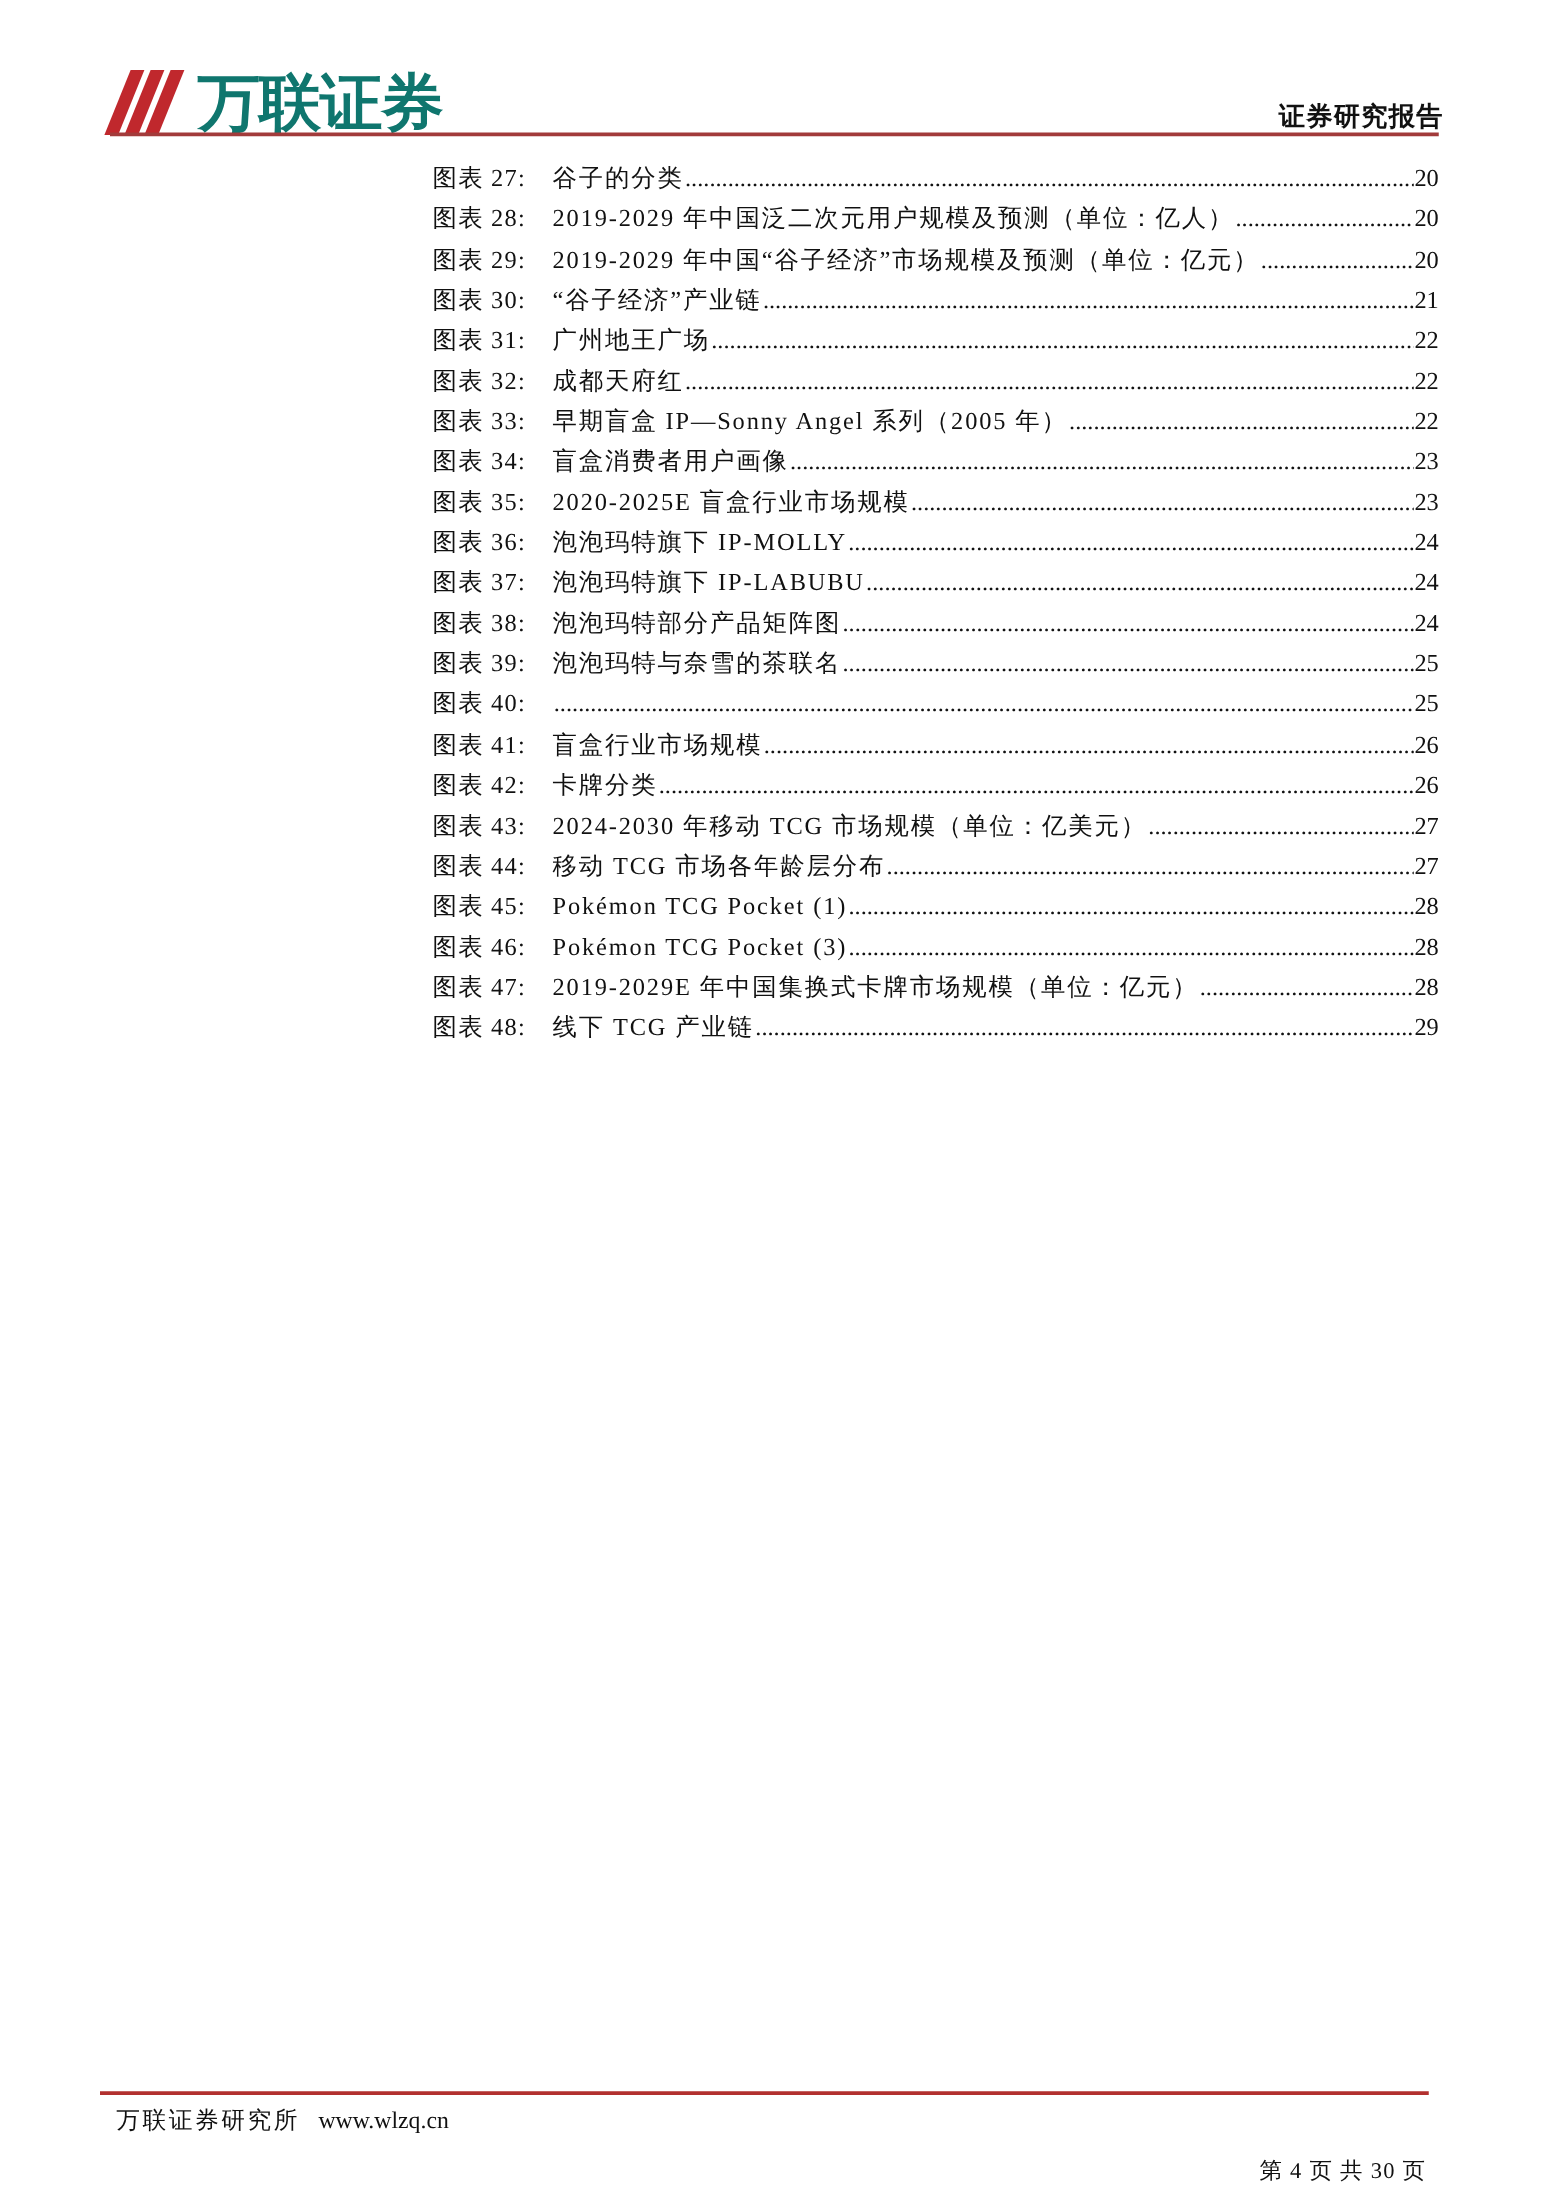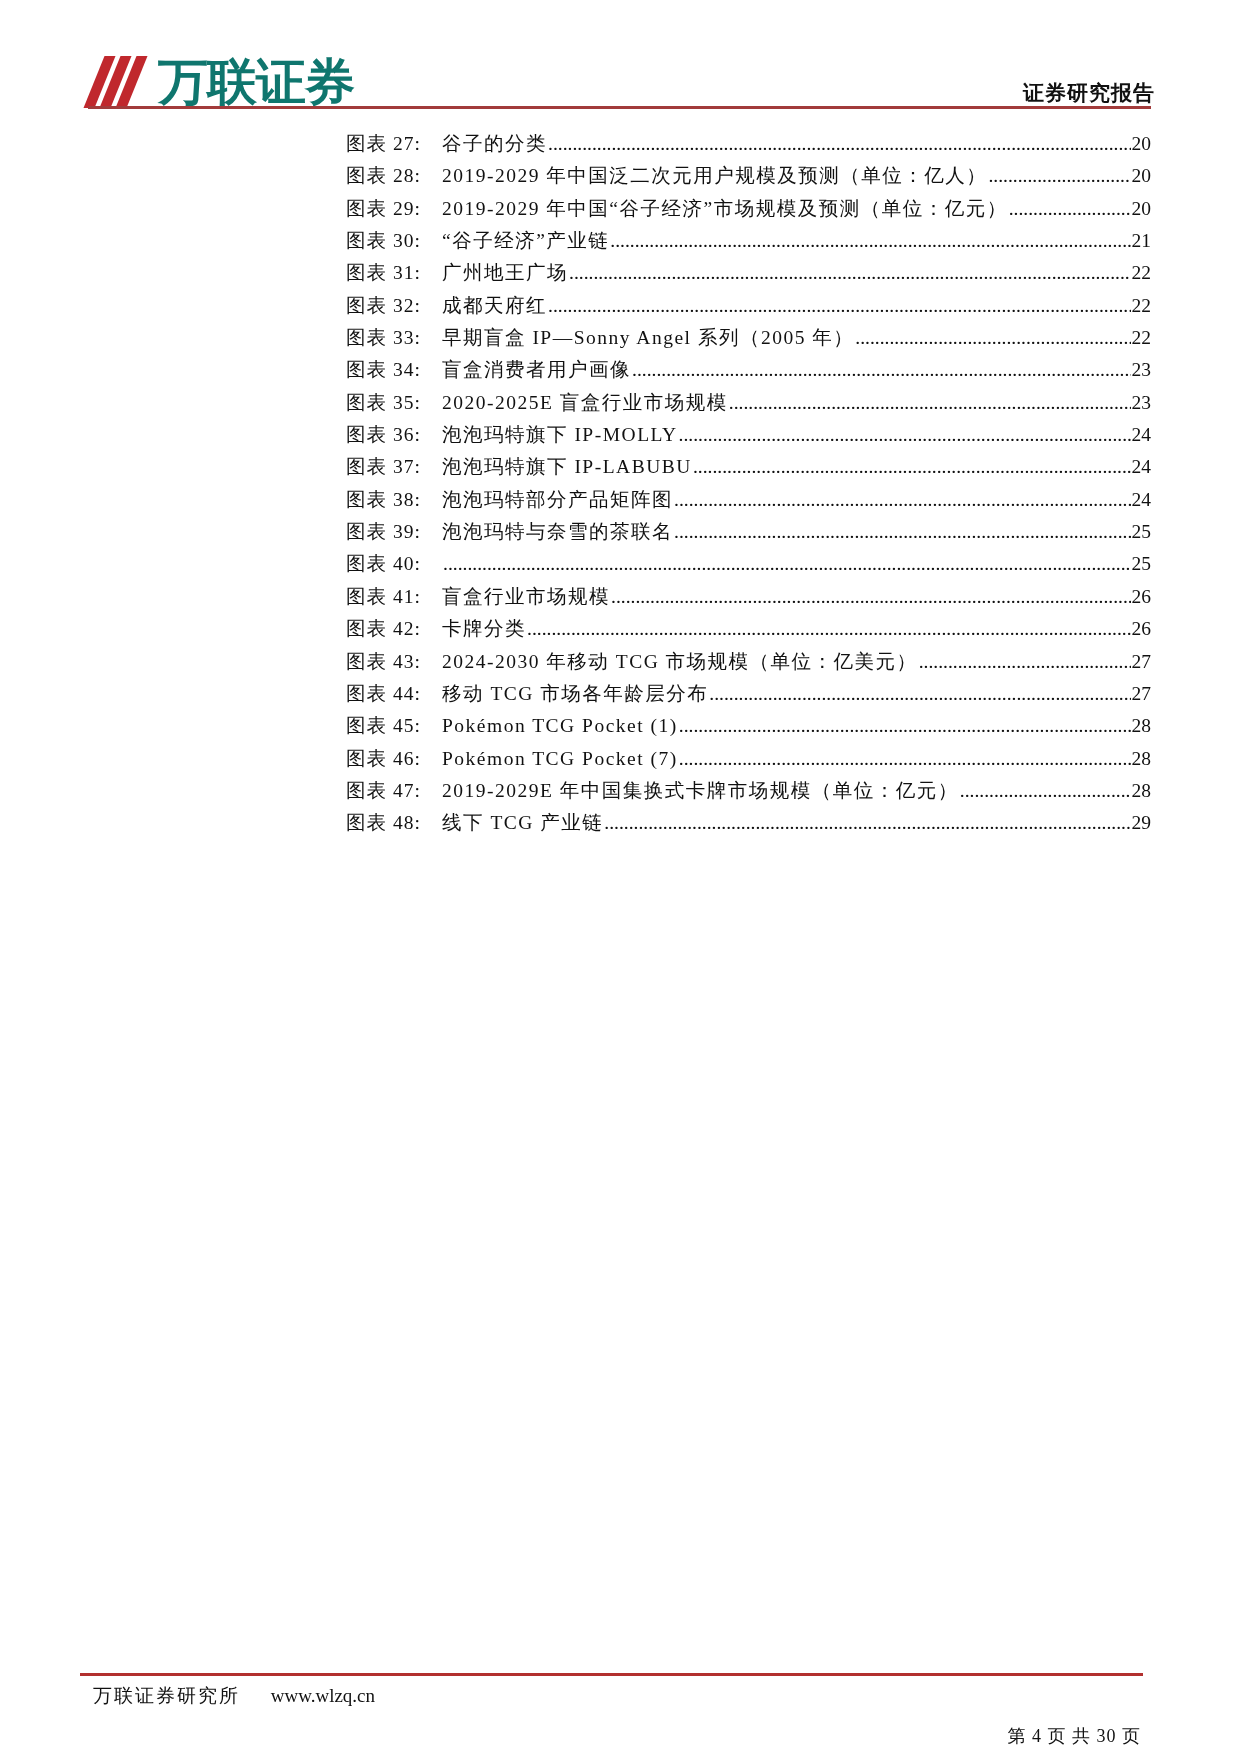--- a/index.html
+++ b/index.html
@@ -19,21 +19,21 @@
   .toc { position: absolute; left: 346px; top: 128px; width: 805px; }
   .toc-row { display: flex; align-items: baseline; height: 32.35px; font-size: 19.5px; line-height: 32px; white-space: nowrap; }
   .toc-label { width: 96px; flex: 0 0 96px; letter-spacing: 1px; }
   .toc-title { flex: 0 0 auto; letter-spacing: 1.5px; }
   .toc-leader { flex: 1 1 auto; overflow: hidden; margin: 0 1px; }
   .toc-leader::before { content: "....................................................................................................................................................................................................................................................................................................................................................................................................................................................................................................................................................................................................."; letter-spacing: 0px; }
   .toc-page { flex: 0 0 auto; }
 
   .footer-rule { position: absolute; left: 80px; top: 1673px; width: 1063px; height: 3px; background: #b2302f; }
   .footer-left { position: absolute; left: 93px; top: 1683px; font-size: 19px; }
-  .footer-left .org { letter-spacing: 2px; margin-right: 26px; }
+  .footer-left .org { letter-spacing: 2px; margin-right: 10px; }
   .footer-right { position: absolute; right: 100px; top: 1724px; font-size: 18px; letter-spacing: 1px; }
 </style>
 </head>
 <body>
 
 <div class="header">
   <div class="logo">
     <div class="logo-w">
       <span class="s" style="left:6px;width:11px;"></span>
       <span class="s" style="left:22px;width:11px;"></span>
@@ -154,21 +154,21 @@
       <span class="toc-page">27</span>
     </div>
     <div class="toc-row">
       <span class="toc-label">图表 45:</span>
       <span class="toc-title">Pokémon TCG Pocket (1)</span>
       <span class="toc-leader"></span>
       <span class="toc-page">28</span>
     </div>
     <div class="toc-row">
       <span class="toc-label">图表 46:</span>
-      <span class="toc-title">Pokémon TCG Pocket (7)</span>
+      <span class="toc-title">Pokémon TCG Pocket (3)</span>
       <span class="toc-leader"></span>
       <span class="toc-page">28</span>
     </div>
     <div class="toc-row">
       <span class="toc-label">图表 47:</span>
       <span class="toc-title"> 2019-2029E 年中国集换式卡牌市场规模（单位：亿元）</span>
       <span class="toc-leader"></span>
       <span class="toc-page">28</span>
     </div>
     <div class="toc-row">

